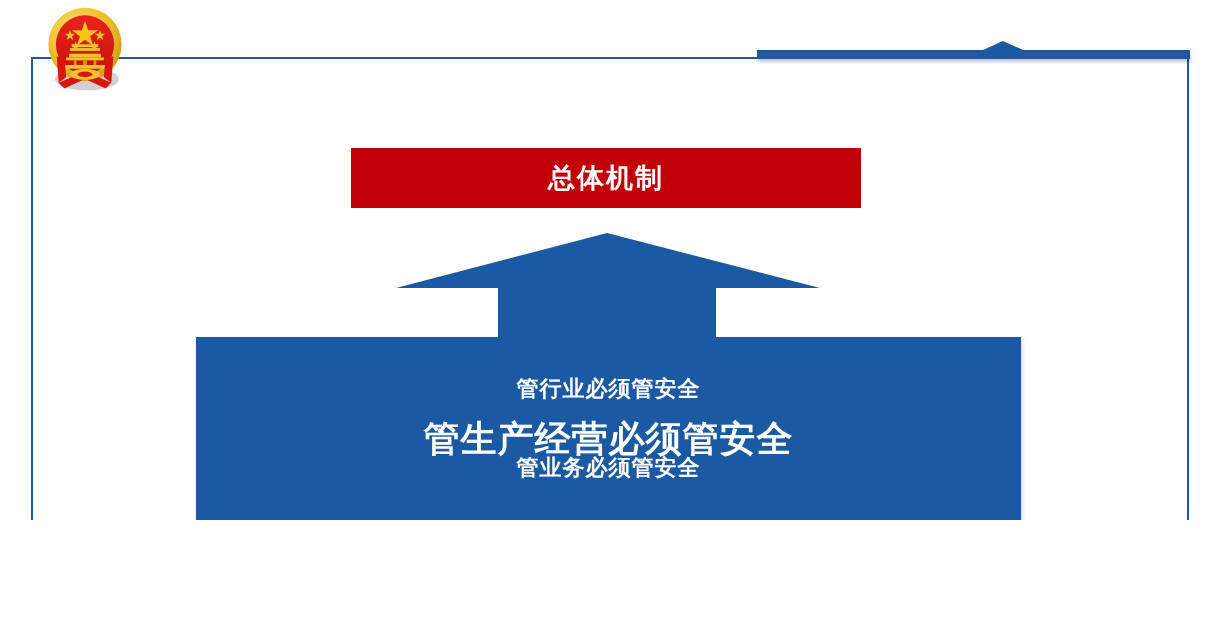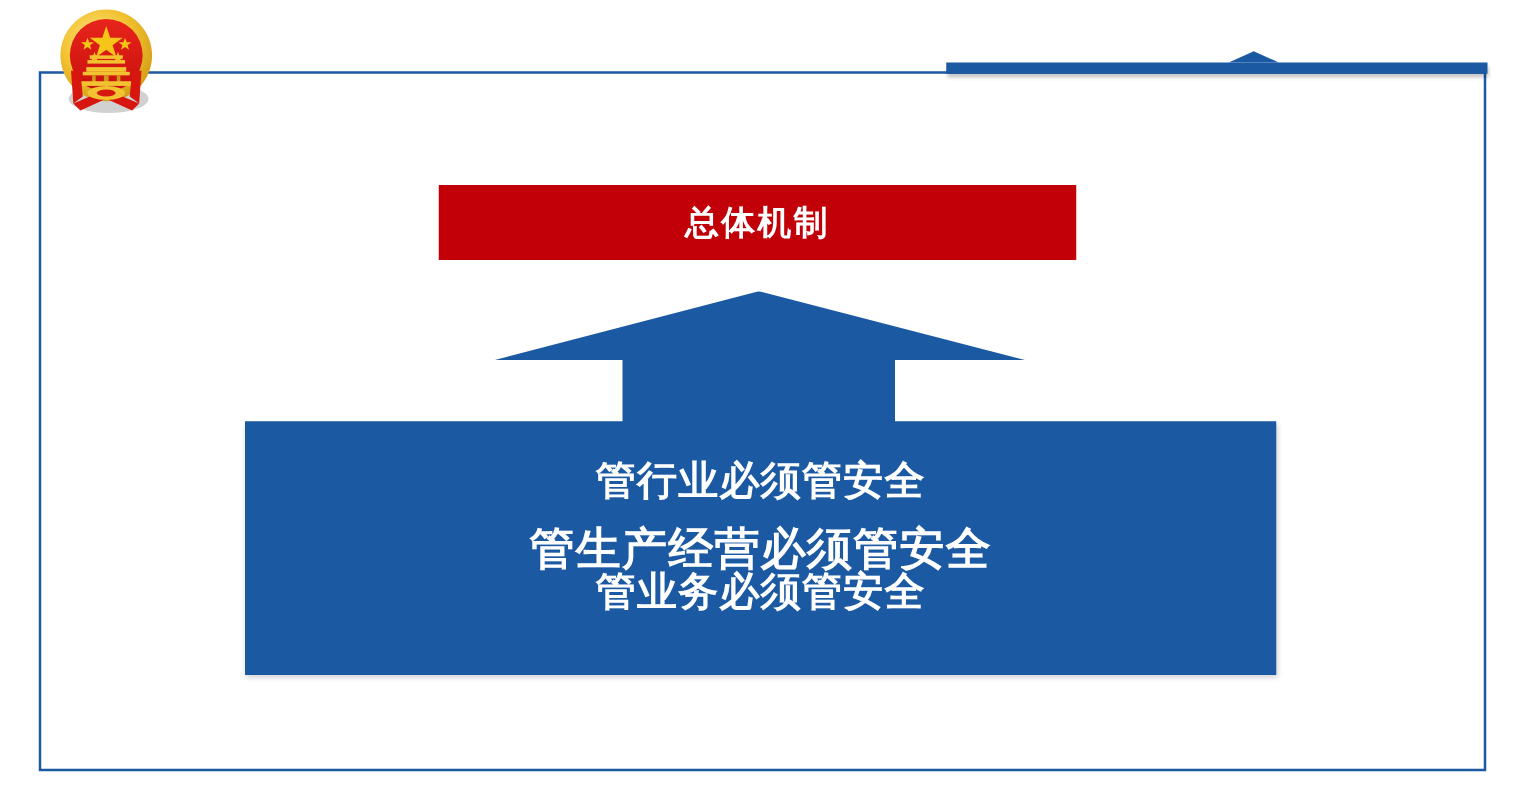--- a/index.html
+++ b/index.html
@@ -6,21 +6,21 @@
     margin: 0;
     padding: 0;
     background: #ffffff;
   }
   body {
     font-family: "Liberation Sans", "DejaVu Sans", sans-serif;
   }
   #slide {
     position: relative;
     width: 1210px;
-    height: 633px;
+    height: 520px;
     background: #ffffff;
     overflow: hidden;
   }
 
   
   .frame {
     position: absolute;
     left: 31px;
     top: 57px;
     width: 1158px;
@@ -102,21 +102,21 @@
     flex-direction: column;
     align-items: center;
     justify-content: center;
   }
   .blue-line {
     color: #ffffff;
     font-weight: bold;
     letter-spacing: 1px;
     line-height: 1.0;
   }
-  .blue-line-1, .blue-line-2 { font-size: 32px; margin-bottom: 21px; }
+  .blue-line-1, .blue-line-2 { font-size: 22px; margin-bottom: 21px; }
   .blue-line-3 { font-size: 36px; }
 </style>
 </head>
 <body>
 
 <div id="slide">
 
   <div class="frame"></div>
 
   <div class="topbar"></div>

